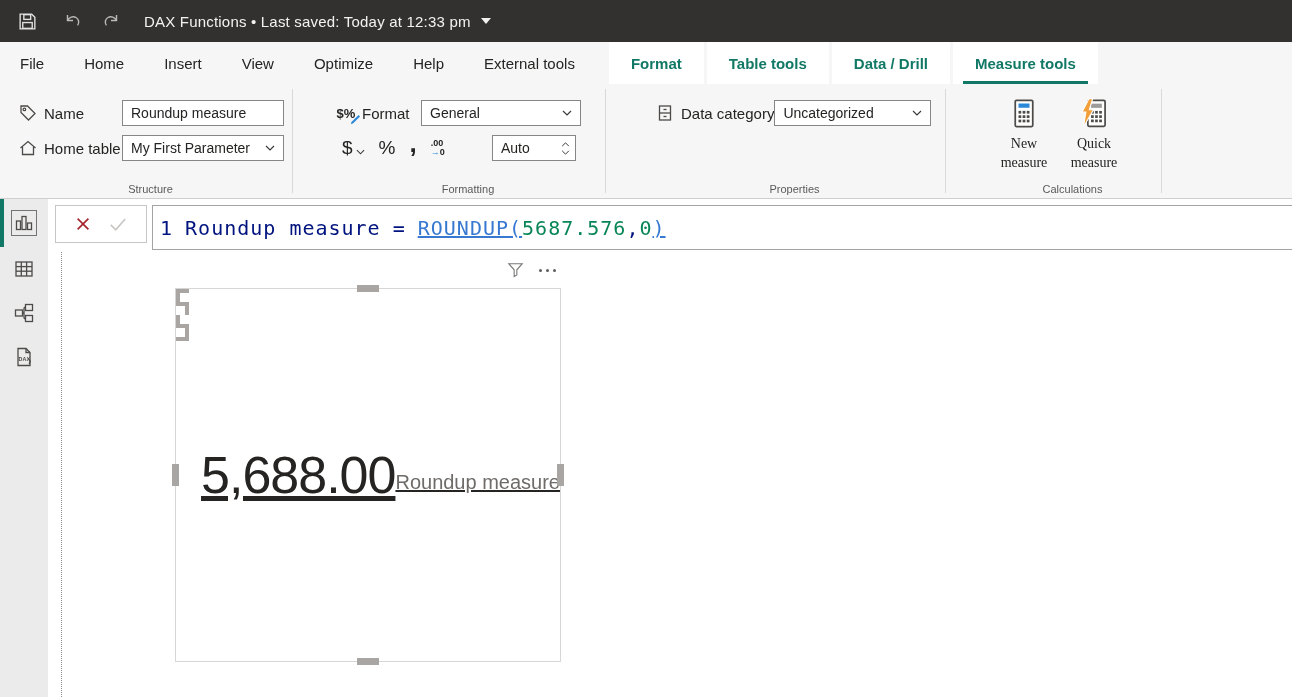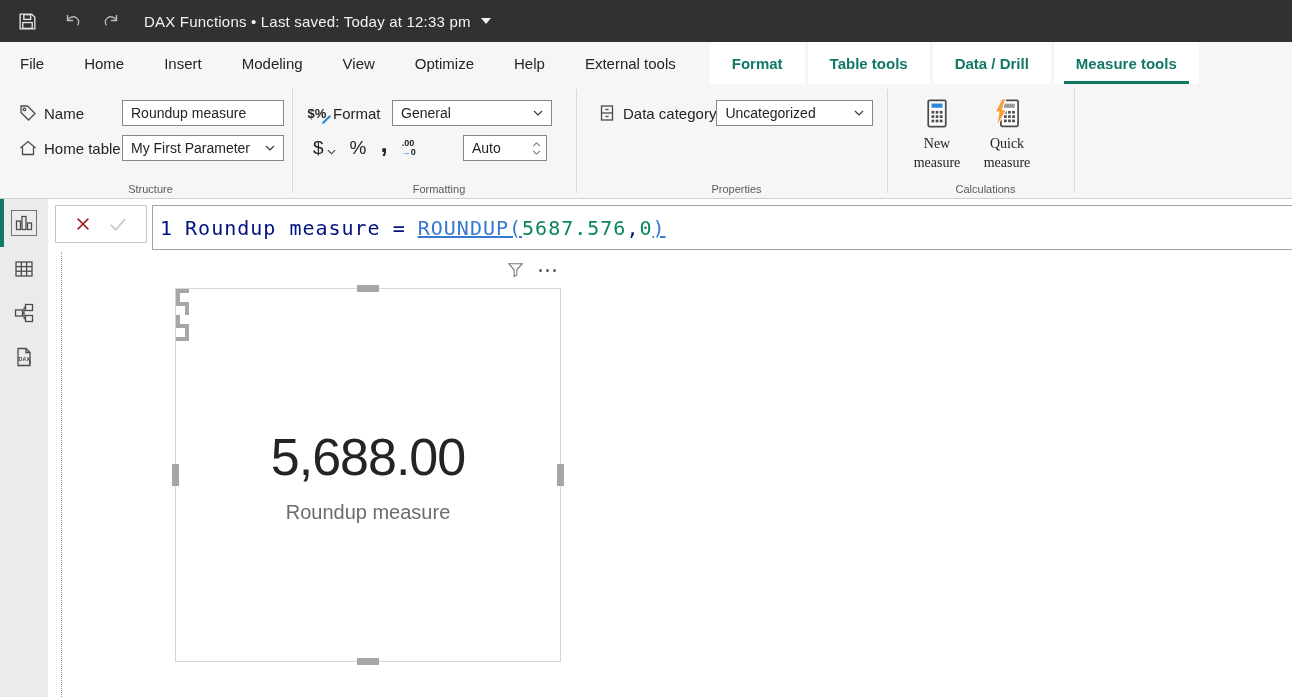--- a/index.html
+++ b/index.html
@@ -17,21 +17,21 @@
   .tb-caret { margin-left:10px; display:flex; align-items:center; }
 
   
   .tabrow { height:42px; flex:0 0 42px; background:#f6f6f6; display:flex; align-items:stretch; font-size:15px; }
   .tab { display:flex; align-items:center; padding:0 20px; color:#252423; cursor:default; position:relative; }
   .ctx-group { display:flex; margin-left:14px; }
   .tab.ctx { background:#fff; color:#117865; font-weight:700; margin-right:3px; padding:0 22px; }
   .tab.active::after { content:""; position:absolute; left:10px; right:10px; bottom:0; height:3px; background:#117865; }
 
   
-  .ribbon { height:115px; flex:0 0 115px; background:#f6f6f6; border-bottom:1px solid #cfcfcf; display:flex; position:relative; }
+  .ribbon { height:115px; flex:0 0 115px; background:#f6f6f6; border-bottom:1px solid #cfcfcf; display:flex; position:relative;gap:29px; }
   .rgroup { position:relative; height:100%; padding-top:15px; }
   .rgroup.sep::after { content:""; position:absolute; right:0; top:5px; bottom:5px; width:1px; background:#d9d9d9; }
   .group-label { position:absolute; bottom:3px; left:8px; right:0; text-align:center; font-size:11px; color:#5a5a5a; }
   .frow { display:flex; align-items:center; height:28px; margin-bottom:7px; }
   .ricon { width:24px; display:flex; justify-content:center; align-items:center; flex:0 0 24px; }
   .rlabel { font-size:15px; color:#252423; margin-left:4px; white-space:nowrap; }
   .rinput, .rselect { height:26px; background:#fff; border:1px solid #868686; font-size:14px;
       display:flex; align-items:center; padding:0 8px; color:#252423; }
   .rselect { justify-content:space-between; }
   .g-structure { width:293px; padding-left:16px; }
@@ -82,21 +82,21 @@
   .tk-num { color:#098658; }
   .tk-comma { color:#00137f; }
 
   
   .canvas { flex:1; position:relative; background:#fff; min-height:0; }
   .page-edge { position:absolute; left:13px; top:0; bottom:0; width:0; border-left:1px dotted #8f8f8f; }
   .visual { position:absolute; left:127px; top:36px; width:386px; height:374px; border:1px solid #d6d6d6; background:#fff; }
   .visual-toolbar { position:absolute; top:-28px; right:4px; display:flex; align-items:center; gap:14px; }
   .dots { display:flex; gap:4px; align-items:center; }
   .dots i { width:3px; height:3px; border-radius:50%; background:#605e5c; }
-  .card-content { position:absolute; inset:0; display:flex; flex-direction:column; align-items:center; justify-content:center; }
+  .card-content { position:absolute; inset:0; display:flex; flex-direction:row; align-items:center; justify-content:flex-end;text-decoration:underline; }
   .card-value { font-size:52px; color:#252423; letter-spacing:-1px; font-weight:400; }
   .card-label { font-size:20px; color:#6e6b68; margin-top:14px; }
   .hdl { position:absolute; background:#a8a5a3; }
   .hc { width:13px; height:13px; background:transparent; }
   .hc.tl { top:-7px; left:-7px; border-top:4px solid #a8a5a3; border-left:4px solid #a8a5a3; }
   .hc.tr { top:-7px; right:-7px; border-top:4px solid #a8a5a3; border-right:4px solid #a8a5a3; }
   .hc.bl { bottom:-7px; left:-7px; border-bottom:4px solid #a8a5a3; border-left:4px solid #a8a5a3; }
   .hc.br { bottom:-7px; right:-7px; border-bottom:4px solid #a8a5a3; border-right:4px solid #a8a5a3; }
   .hm.t { top:-4px; left:calc(50% - 11px); width:22px; height:7px; }
   .hm.b { bottom:-4px; left:calc(50% - 11px); width:22px; height:7px; }
@@ -142,23 +142,20 @@
 
   <div class="tabrow">
     <div class="tab">
         <span>File</span>
       </div>
     <div class="tab">
         <span>Home</span>
       </div>
     <div class="tab">
         <span>Insert</span>
-      </div>
-    <div class="tab">
-        <span>Modeling</span>
       </div>
     <div class="tab">
         <span>View</span>
       </div>
     <div class="tab">
         <span>Optimize</span>
       </div>
     <div class="tab">
         <span>Help</span>
       </div>

